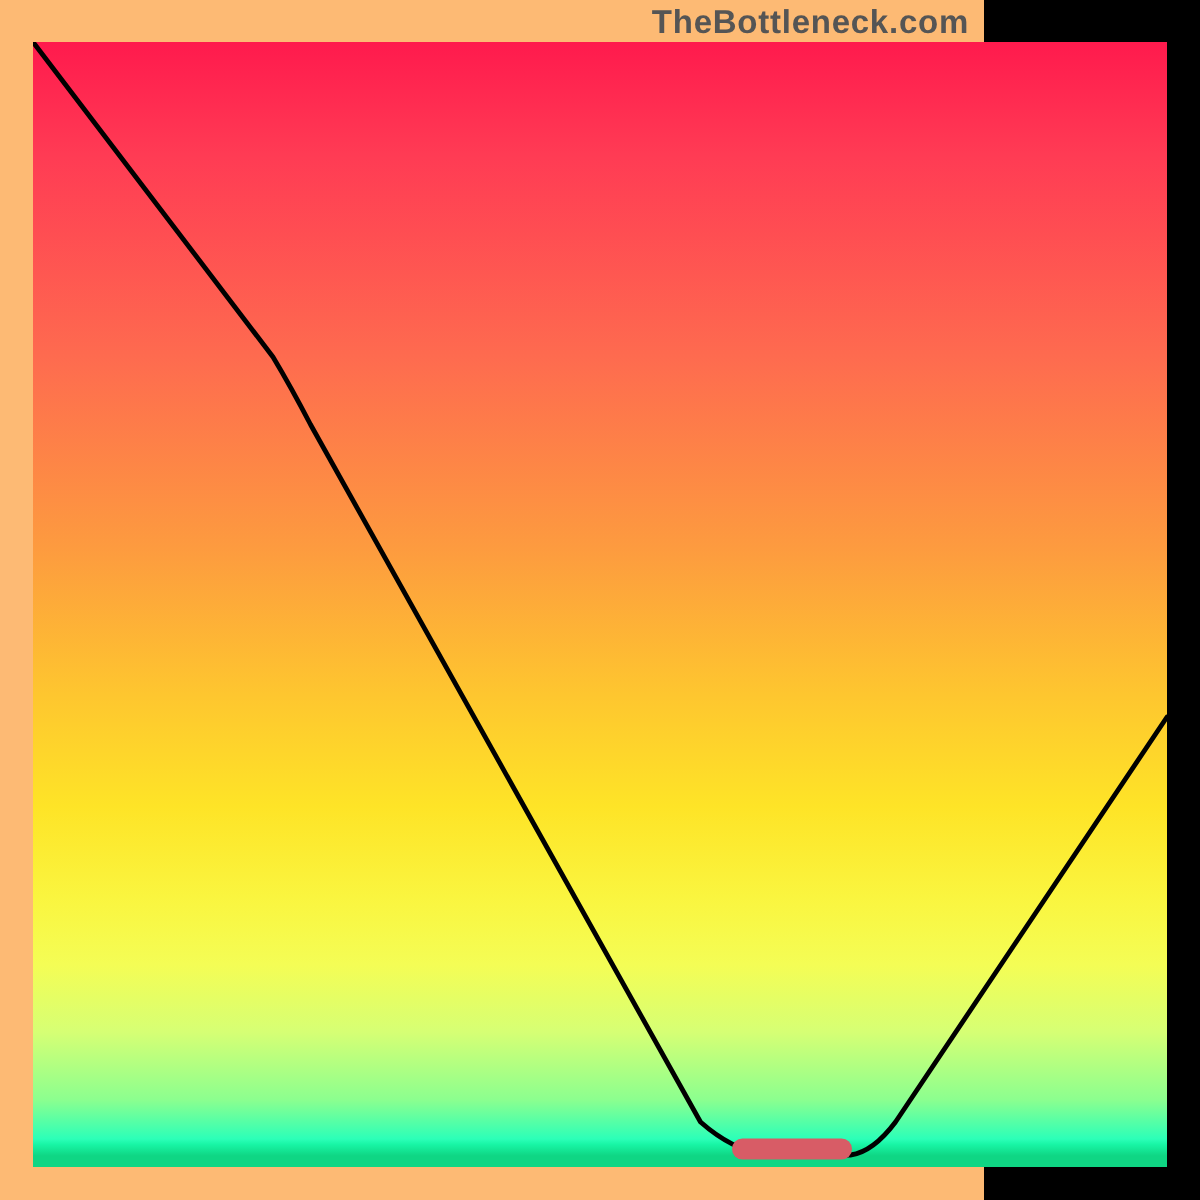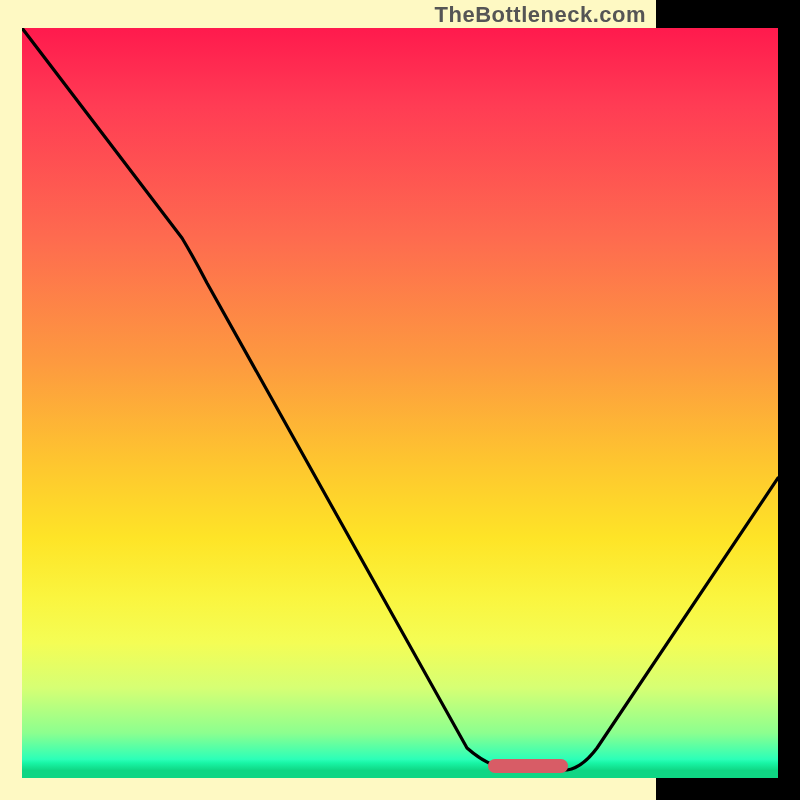--- a/index.html
+++ b/index.html
@@ -8,21 +8,21 @@
     width: 800px;
     height: 800px;
     background: #000;
     font-family: Arial, Helvetica, sans-serif;
     overflow: hidden;
   }
   .frame {
     position: relative;
     width: 656px;
     height: 800px;
-    background: #fef9c3;
+    background: #fdba74;
   }
   .watermark {
     position: absolute;
     top: 2px;
     right: 10px;
     color: #555;
     font-size: 22px;
     font-weight: bold;
     letter-spacing: 0.5px;
     z-index: 10;

